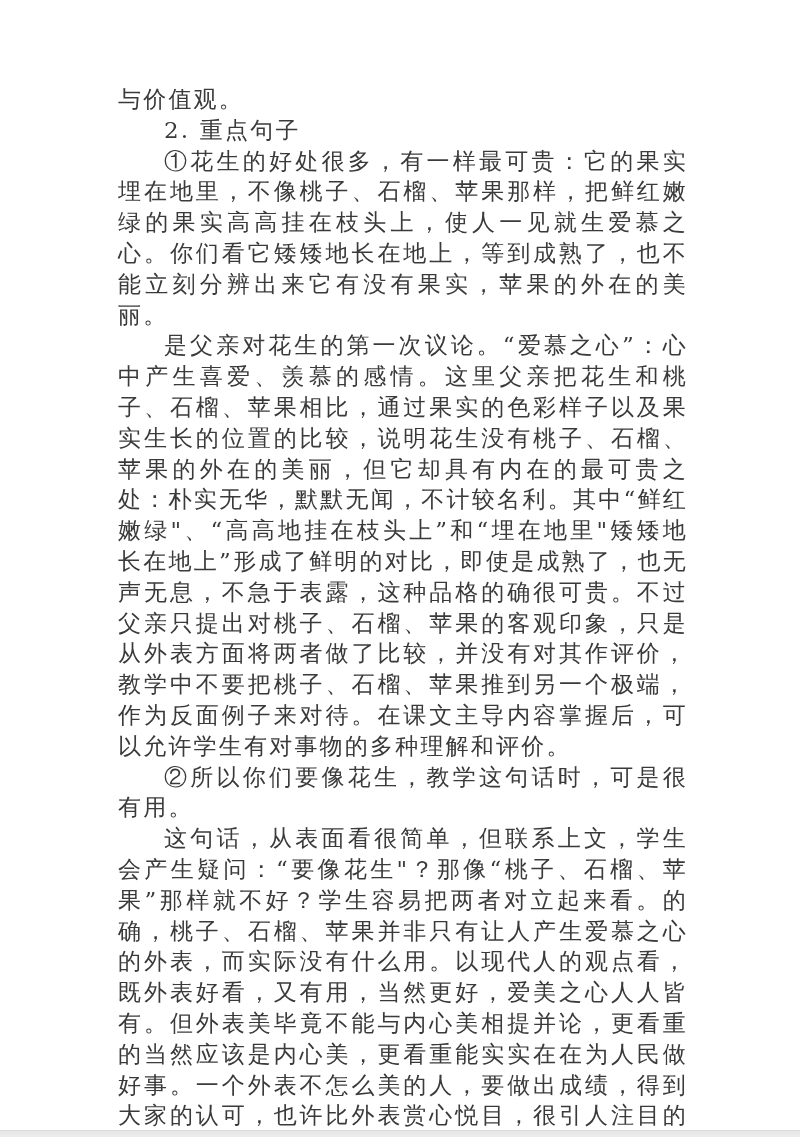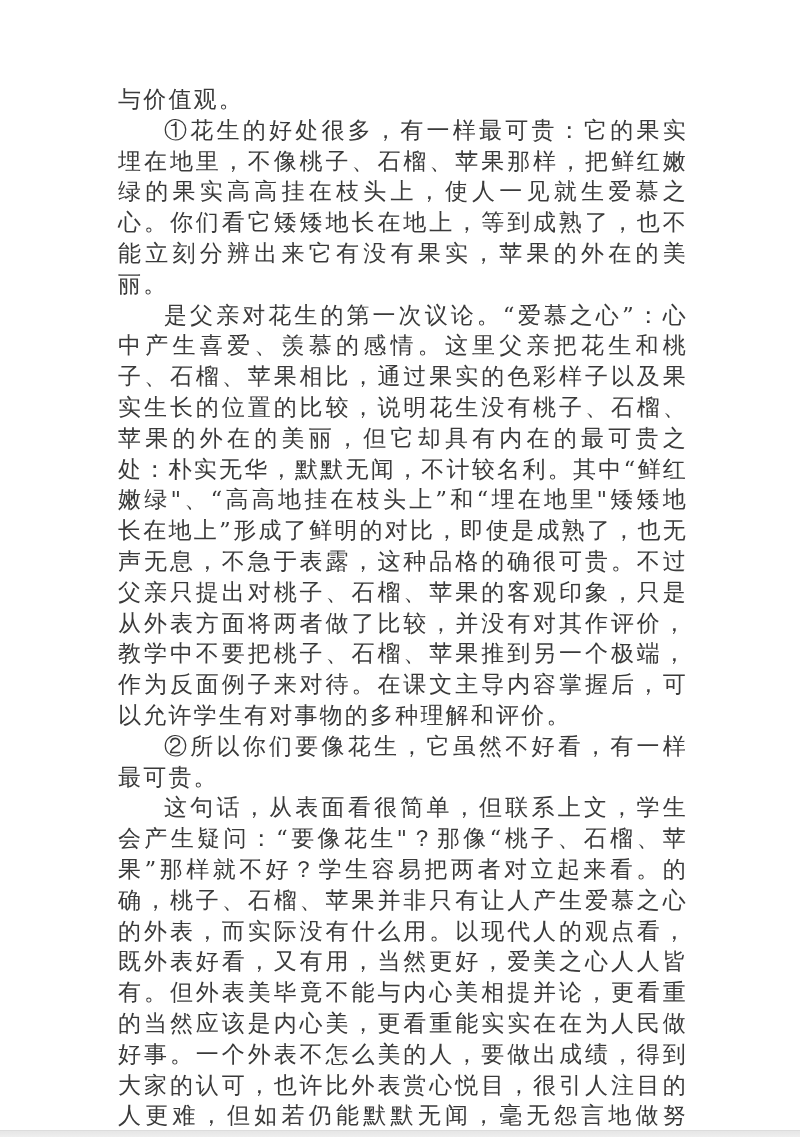--- a/index.html
+++ b/index.html
@@ -62,20 +62,21 @@
       opacity: 0.85;
       pointer-events: none;
     }
   </style>
 </head>
 <body>
 
 <div class="page">
   <div class="content">
     <p class="para no-indent">与价值观。</p>
+    <p class="para">2. 重点句子</p>
     <p class="para">①花生的好处很多，有一样最可贵：它的果实埋在地里，不像桃子、石榴、苹果那样，把鲜红嫩绿的果实高高挂在枝头上，使人一见就生爱慕之心。你们看它矮矮地长在地上，等到成熟了，也不能立刻分辨出来它有没有果实，苹果的外在的美丽。</p>
     <p class="para">是父亲对花生的第一次议论。“爱慕之心”：心中产生喜爱、羡慕的感情。这里父亲把花生和桃子、石榴、苹果相比，通过果实的色彩样子以及果实生长的位置的比较，说明花生没有桃子、石榴、苹果的外在的美丽，但它却具有内在的最可贵之处：朴实无华，默默无闻，不计较名利。其中“鲜红嫩绿"、“高高地挂在枝头上”和“埋在地里"矮矮地长在地上”形成了鲜明的对比，即使是成熟了，也无声无息，不急于表露，这种品格的确很可贵。不过父亲只提出对桃子、石榴、苹果的客观印象，只是从外表方面将两者做了比较，并没有对其作评价，教学中不要把桃子、石榴、苹果推到另一个极端，作为反面例子来对待。在课文主导内容掌握后，可以允许学生有对事物的多种理解和评价。</p>
-    <p class="para">②所以你们要像花生，它虽然不好看，有一样最可贵。</p>
+    <p class="para">②所以你们要像花生，教学这句话时，可是很有用。</p>
     <p class="para">这句话，从表面看很简单，但联系上文，学生会产生疑问：“要像花生"？那像“桃子、石榴、苹果”那样就不好？学生容易把两者对立起来看。的确，桃子、石榴、苹果并非只有让人产生爱慕之心的外表，而实际没有什么用。以现代人的观点看，既外表好看，又有用，当然更好，爱美之心人人皆有。但外表美毕竟不能与内心美相提并论，更看重的当然应该是内心美，更看重能实实在在为人民做好事。一个外表不怎么美的人，要做出成绩，得到大家的认可，也许比外表赏心悦目，很引人注目的人更难，但如若仍能默默无闻，毫无怨言地做努力，给别人带来好处，应该说更了不起，也更让人敬佩。教学这句话时，教师要注意把握分寸，对学生进行正确的价值观引导。</p>
 
   </div>
 </div>
 <div class="bottom-edge"></div>
 
 </body></html>

